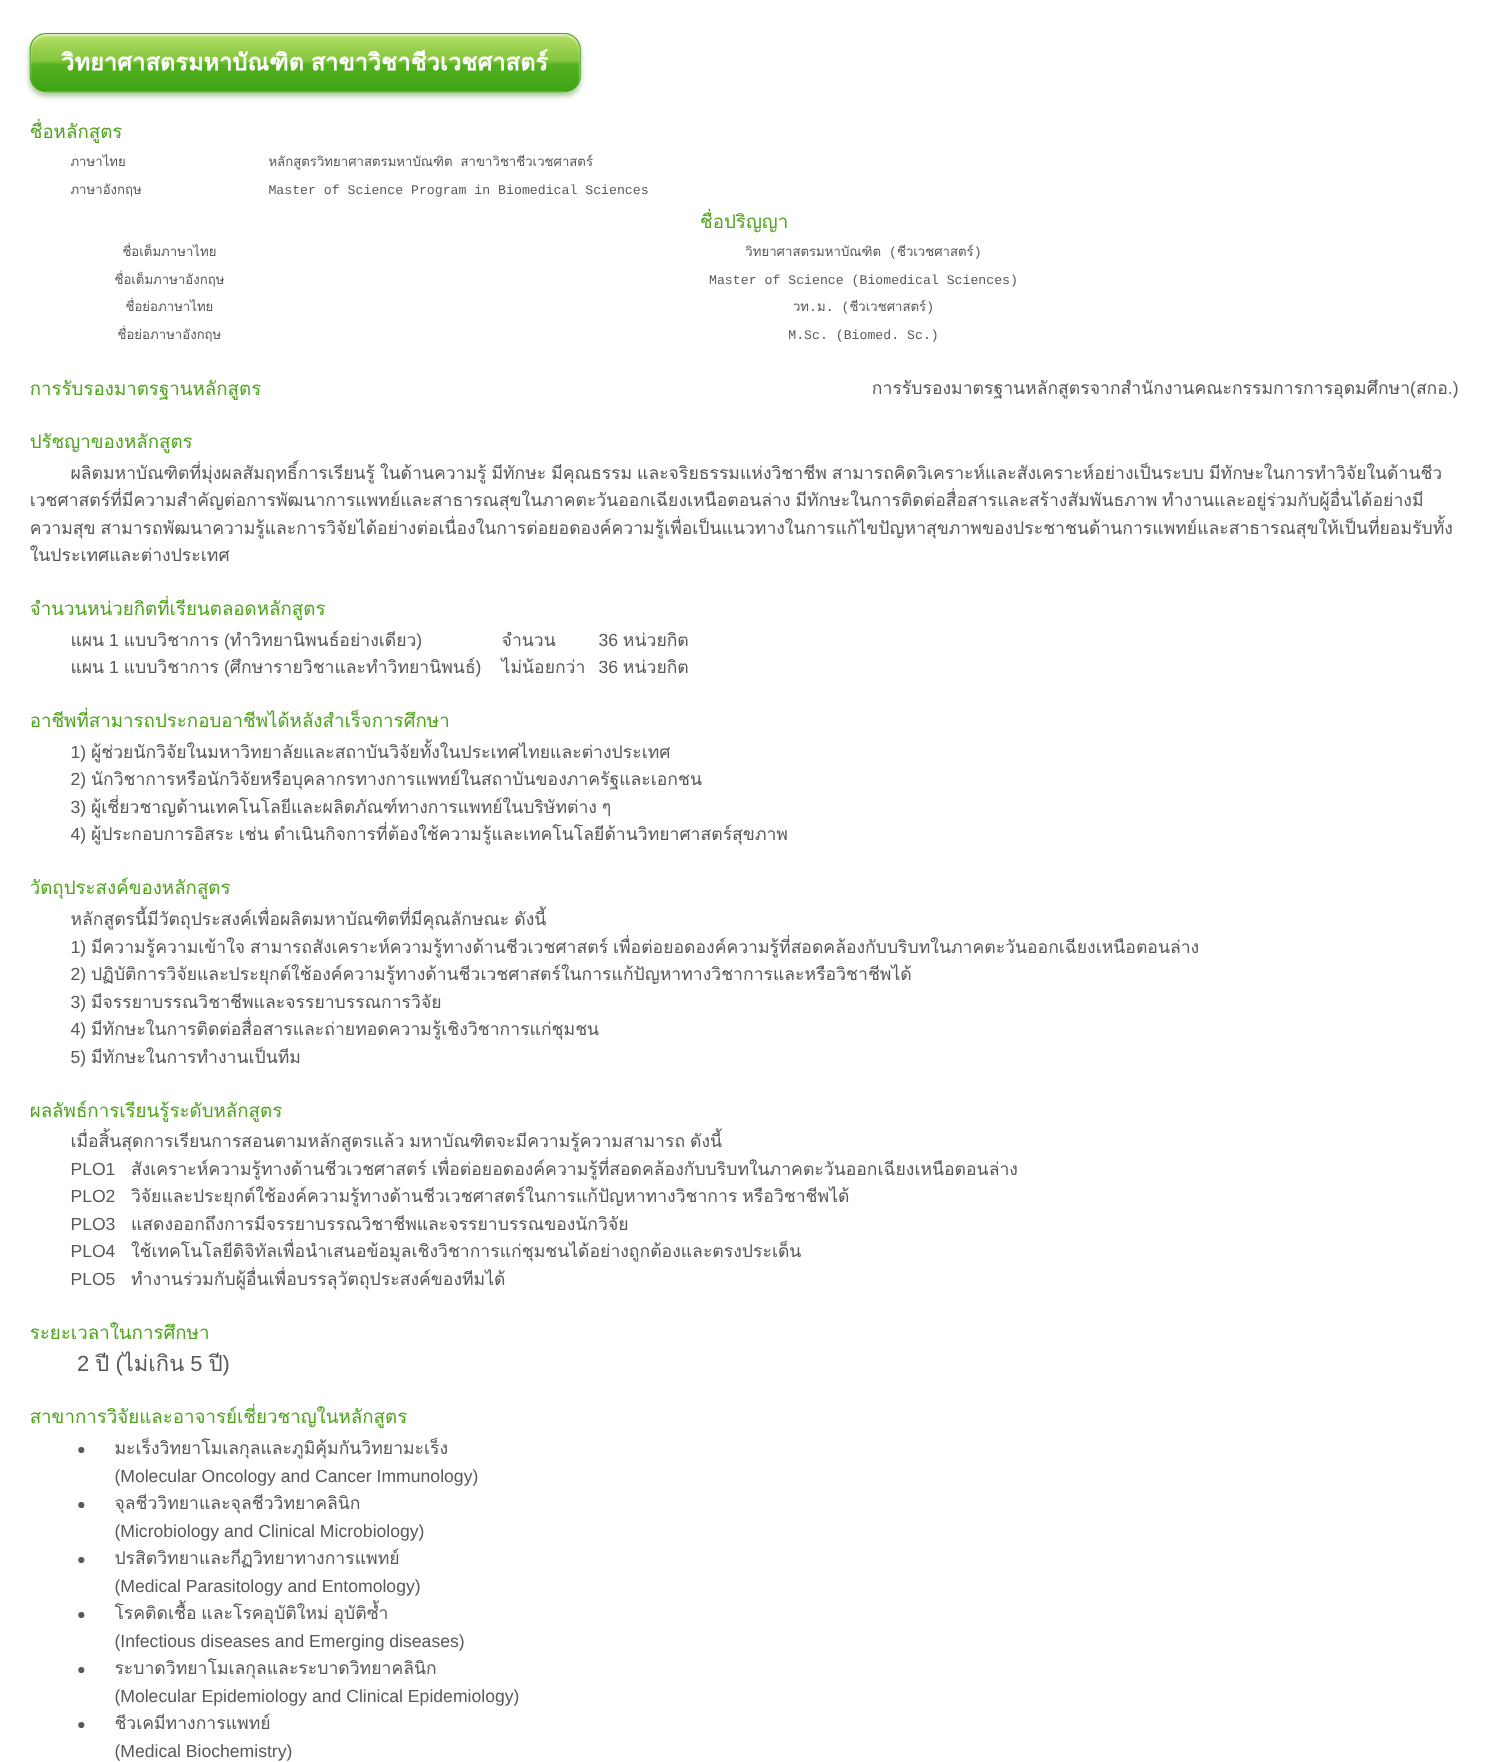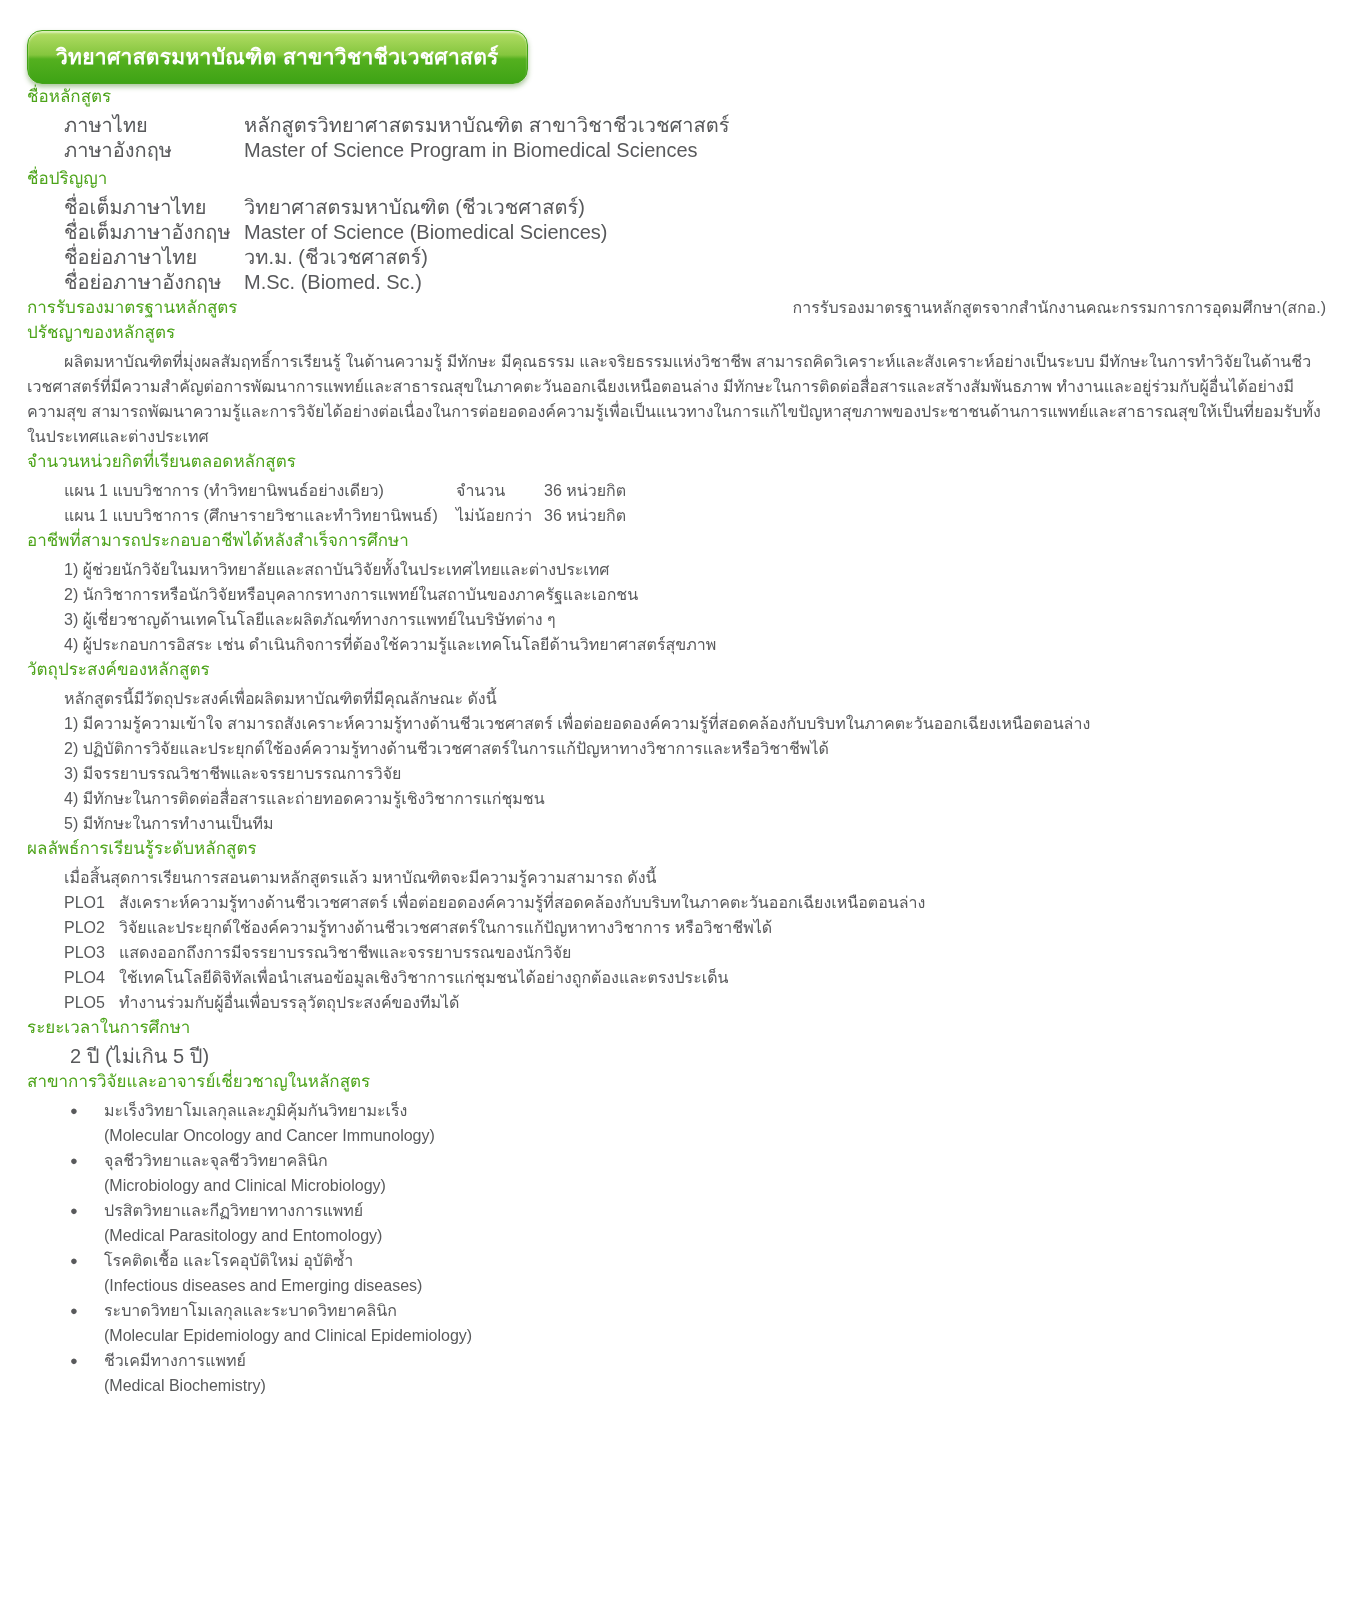--- a/index.html
+++ b/index.html
@@ -21,30 +21,30 @@
     padding:9px 28px 10px 28px;
     border-radius:15px;
     background:linear-gradient(180deg,#b4de66 0%,#85c63e 46%,#54b01f 54%,#3ea315 100%);
     border:1px solid #44a318;
     box-shadow:0 3px 5px rgba(70,130,40,.45), inset 0 2px 2px rgba(255,255,255,.55);
     color:#ffffff;
     font-size:21px;
     font-weight:bold;
     letter-spacing:.3px;
   }
-  section{}
+  section{margin-top:23px;}
   .h{
     color:#4da41a;
     font-size:17px;
     font-weight:normal;
     margin:0 0 4px 0;
     line-height:25px;
   }
   .body-line{font-size:16px;line-height:25px;}
-  .kv{display:flex;padding-left:37px;font-size:20px;line-height:25px;}
+  .kv{display:flex;padding-left:37px;font-size:12px;line-height:25px;font-family:Liberation Mono, monospace;}
   .kv .lbl{width:180px;flex:0 0 180px;}
   .kv .val{flex:1;}
   .inline-head{display:flex;font-size:16px;line-height:25px;justify-content:space-between;}
   .inline-head .h{margin:0;width:215px;flex:0 0 215px;font-size:17px;}
   .para{
     margin:4px 0 0 0;
     font-size:16px;
     line-height:25px;
     text-indent:37px;
     text-align:left;
@@ -77,21 +77,21 @@
       <span class="lbl">ภาษาไทย</span>
       <span class="val">หลักสูตรวิทยาศาสตรมหาบัณฑิต สาขาวิชาชีวเวชศาสตร์</span>
     </div>
     <div class="kv">
       <span class="lbl">ภาษาอังกฤษ</span>
       <span class="val">Master of Science Program in Biomedical Sciences</span>
     </div>
   </section>
 
   
-  <section style="margin-top:3px;">
+  <section style="margin-top:3px;text-align:center;">
     <h2 class="h">ชื่อปริญญา</h2>
     <div class="kv">
       <span class="lbl">ชื่อเต็มภาษาไทย</span>
       <span class="val">วิทยาศาสตรมหาบัณฑิต (ชีวเวชศาสตร์)</span>
     </div>
     <div class="kv">
       <span class="lbl">ชื่อเต็มภาษาอังกฤษ</span>
       <span class="val">Master of Science (Biomedical Sciences)</span>
     </div>
     <div class="kv">

